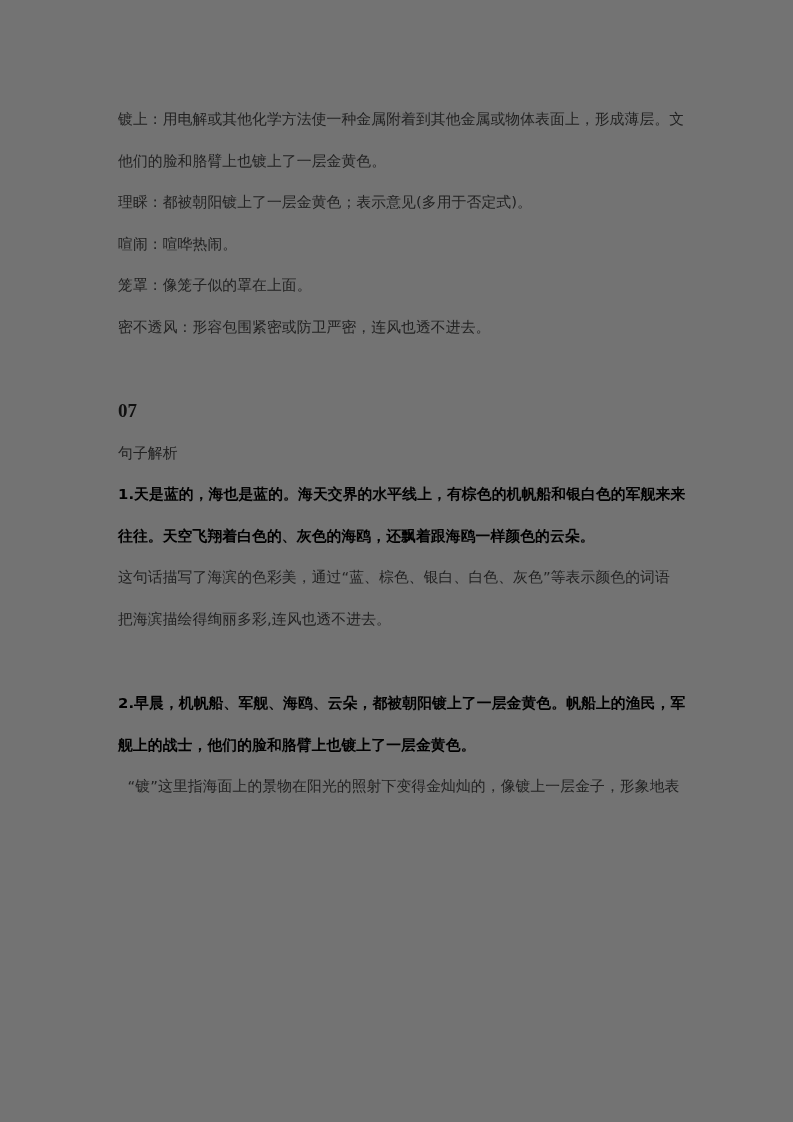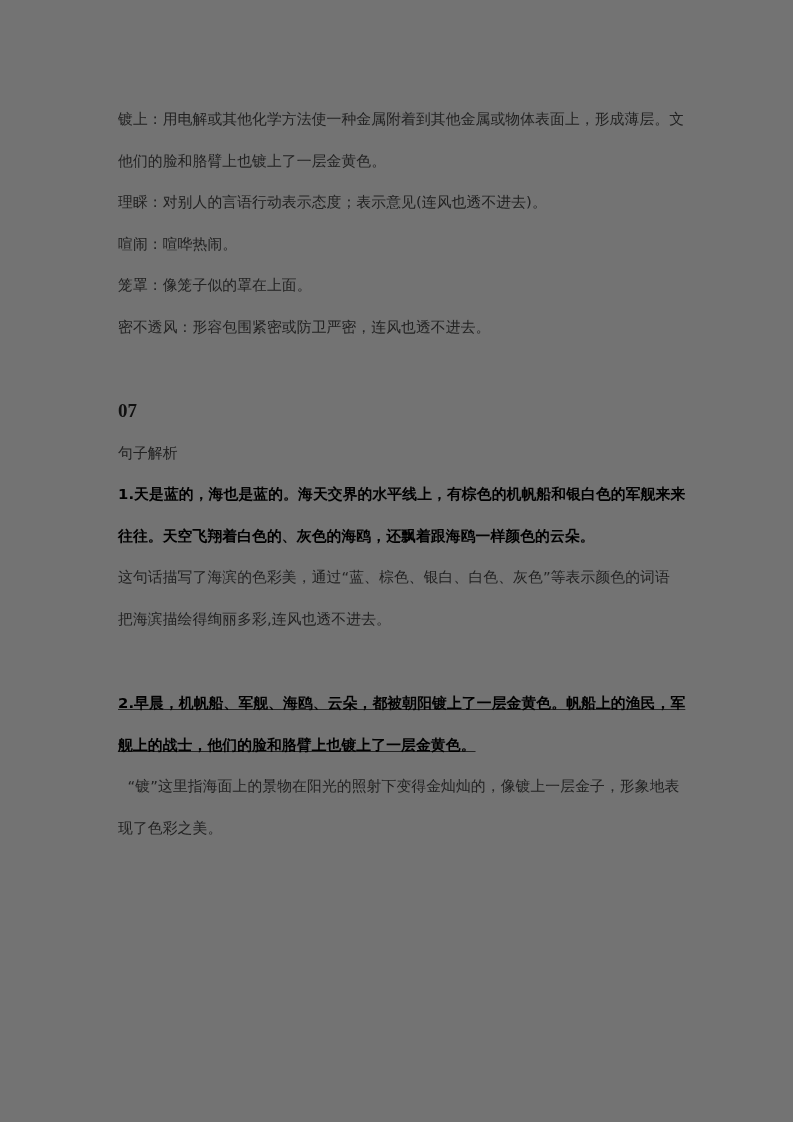--- a/index.html
+++ b/index.html
@@ -35,36 +35,35 @@
   .section-number {
     margin: 43px 0 0 0;
     font-size: 19px;
     font-weight: 700;
     line-height: 41.5px;
     color: #111111;
     font-family: Liberation Serif, serif;
   }
   .gap-before {
     margin-top: 43px;
-    text-decoration: underline;
   }
   section, div {
     margin: 0;
     padding: 0;
   }
 </style>
 </head>
 <body>
 
 <div class="page">
 
   <section>
     <p class="line">镀上：用电解或其他化学方法使一种金属附着到其他金属或物体表面上，形成薄层。文</p>
     <p class="line">他们的脸和胳臂上也镀上了一层金黄色。</p>
-    <p class="line">理睬：对别人的言语行动表示态度；表示意见(连风也透不进去)。</p>
+    <p class="line">理睬：都被朝阳镀上了一层金黄色；表示意见(多用于否定式)。</p>
     <p class="line">喧闹：喧哗热闹。</p>
     <p class="line">笼罩：像笼子似的罩在上面。</p>
     <p class="line">密不透风：形容包围紧密或防卫严密，连风也透不进去。</p>
   </section>
 
   <h2 class="section-number">07</h2>
   <p class="line">句子解析</p>
 
   <div>
     <p class="line bold">1.天是蓝的，海也是蓝的。海天交界的水平线上，有棕色的机帆船和银白色的军舰来来</p>
@@ -76,16 +75,15 @@
     <p class="line">把海滨描绘得绚丽多彩,连风也透不进去。</p>
   </div>
 
   <div class="gap-before">
     <p class="line bold">2.早晨，机帆船、军舰、海鸥、云朵，都被朝阳镀上了一层金黄色。帆船上的渔民，军</p>
     <p class="line bold">舰上的战士，他们的脸和胳臂上也镀上了一层金黄色。</p>
   </div>
 
   <div>
     <p class="line">  “镀”这里指海面上的景物在阳光的照射下变得金灿灿的，像镀上一层金子，形象地表</p>
-    <p class="line">现了色彩之美。</p>
   </div>
 
 </div>
 
 </body></html>

